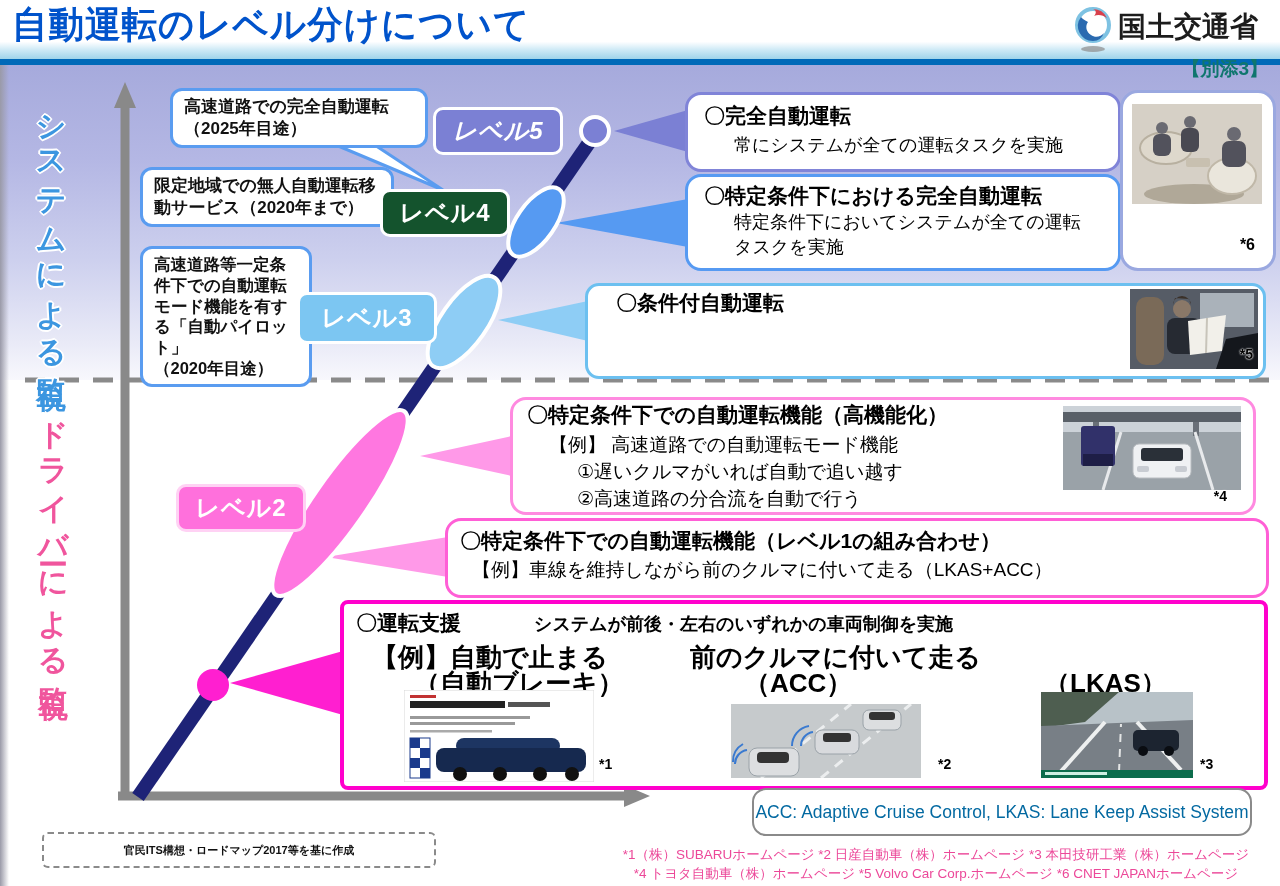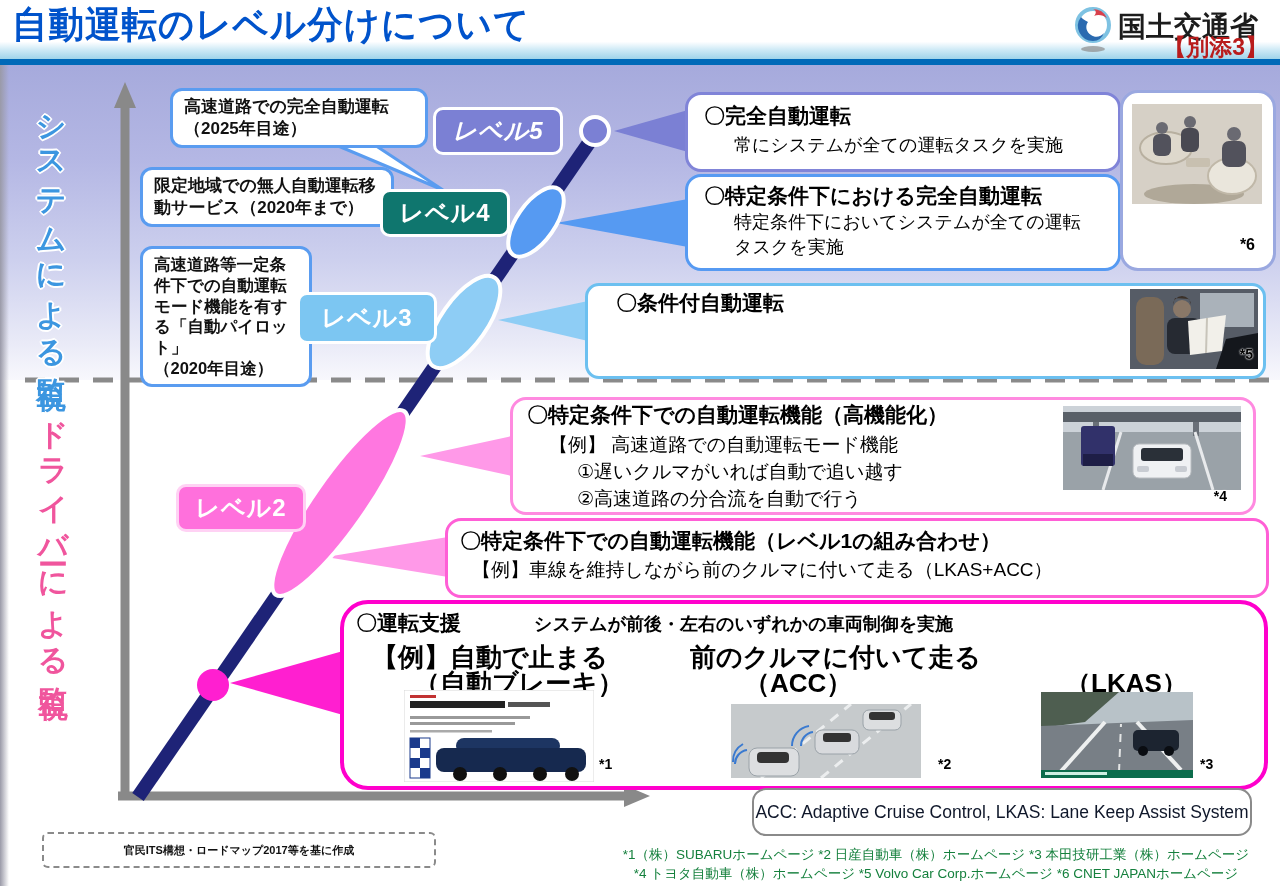--- a/index.html
+++ b/index.html
@@ -6,72 +6,72 @@
   .canvas{position:relative;width:1280px;height:886px;overflow:hidden;background:#fff;
           font-family:"Liberation Sans","DejaVu Sans",sans-serif;color:#111;}
   
   .hdr-title{position:absolute;left:12px;top:0px;font-size:37px;font-weight:900;color:#0053cb;
              letter-spacing:1px;transform:scaleX(.96);transform-origin:left;z-index:5;}
   .hdr-band{position:absolute;left:0;top:42px;width:1280px;height:17px;
             background:linear-gradient(180deg,#fdfeff 0%,#cfeaf6 45%,#9fd4ea 100%);z-index:2;}
   .hdr-rule{position:absolute;left:0;top:59px;width:1280px;height:6px;background:#0069b8;z-index:2;}
   .hdr-agency{position:absolute;left:1118px;top:8px;font-size:28px;font-weight:600;color:#1c1c1c;z-index:5;}
   .hdr-logo{position:absolute;left:1072px;top:5px;z-index:5;}
-  .hdr-attach{position:absolute;right:12px;top:32px;font-size:23px;font-weight:600;color:#b91c1c;z-index:6;}
+  .hdr-attach{position:absolute;right:12px;top:56px;font-size:19px;font-weight:600;color:#0f766e;z-index:6;}
   
   .zone-top{position:absolute;left:0;top:65px;width:1280px;height:315px;
             background:linear-gradient(180deg,#a6aadc 0%,#b4b7e4 30%,#cdd0ee 62%,#e9eaf7 88%,#f8f8fd 100%);z-index:0;}
   .edge-shade{position:absolute;left:0;top:65px;width:9px;height:821px;
               background:linear-gradient(90deg,#9a9aa8,rgba(255,255,255,0));z-index:1;}
   svg.overlay{position:absolute;left:0;top:0;z-index:1;}
   
   .vlabel{position:absolute;writing-mode:vertical-rl;text-orientation:mixed;font-weight:bold;
           font-size:30px;letter-spacing:3px;z-index:2;
           text-shadow:-2px 0 #fff,2px 0 #fff,0 -2px #fff,0 2px #fff,-1px -1px #fff,1px 1px #fff,-1px 1px #fff,1px -1px #fff;}
   .vlabel.sys{left:30px;top:94px;color:#3c96e0;}
   .vlabel.drv{left:32px;top:400px;color:#f0559d;}
   
   .lvl{position:absolute;display:flex;align-items:center;justify-content:center;border-radius:10px;
        border:3px solid #fff;color:#fff;font-weight:bold;font-size:24px;z-index:3;letter-spacing:1px;}
   .lvl.l5{left:433px;top:107px;width:124px;height:42px;background:#7b80d4;font-style:italic;}
-  .lvl.l4{left:380px;top:189px;width:124px;height:42px;background:#0f766e;}
+  .lvl.l4{left:380px;top:189px;width:124px;height:42px;background:#14532d;}
   .lvl.l3{left:297px;top:292px;width:134px;height:46px;background:#7cc6f2;}
   .lvl.l2{left:176px;top:484px;width:124px;height:42px;background:#ff70dc;border-color:#ffd2f4;}
   .lvl.l1{left:199px;top:724px;width:124px;height:42px;background:#ff22cc;border-color:#ffd2f4;}
   
   .callout{position:absolute;background:#fff;border:3px solid #5a9cf0;border-radius:12px;
            padding:5px 11px;font-size:17px;font-weight:600;line-height:1.3;color:#111;z-index:3;}
   .callout.c5{left:170px;top:88px;width:230px;}
   .callout.c4{left:140px;top:167px;width:226px;}
   .callout.c3{left:140px;top:246px;width:144px;font-size:16.5px;line-height:1.26;}
   .pre{white-space:pre-line;}
   
   .box{position:absolute;background:#fff;border-radius:16px;z-index:2;color:#000;}
   .box .ttl{position:absolute;font-size:21px;font-weight:bold;white-space:nowrap;}
   .box .bdy{position:absolute;font-size:18px;line-height:1.38;}
   .b5{left:685px;top:92px;width:430px;height:74px;border:3px solid #8084d8;}
   .b4{left:685px;top:174px;width:430px;height:91px;border:3px solid #569af2;}
   .imgbox6{left:1120px;top:90px;width:150px;height:175px;border:3px solid #9aa8e0;border-radius:18px;}
   .b3{left:585px;top:283px;width:675px;height:90px;border:3px solid #6cc0f0;border-radius:14px;}
   .b2a{left:510px;top:397px;width:740px;height:112px;border:3px solid #ff8ae0;}
   .b2b{left:445px;top:518px;width:818px;height:74px;border:3px solid #ff5fd6;}
-  .b1{left:340px;top:600px;width:920px;height:182px;border:4px solid #ff00cc;border-radius:28px;}
+  .b1{left:340px;top:600px;width:920px;height:182px;border:4px solid #ff00cc;border-radius:8px;}
   .ref{position:absolute;font-size:14px;font-weight:600;color:#000;z-index:4;
        text-shadow:0 0 2px #fff,0 0 2px #fff;}
   .ph{position:absolute;z-index:3;line-height:0;}
   .ex-l1{position:absolute;font-size:26px;font-weight:600;white-space:nowrap;}
   
   .accnote{position:absolute;left:752px;top:788px;width:496px;height:44px;border:2px solid #8a8a8a;
            border-radius:14px;background:#fff;display:flex;align-items:center;justify-content:center;
-           font-size:17.5px;color:#0f172a;z-index:3;}
+           font-size:17.5px;color:#0369a1;z-index:3;}
   .source{position:absolute;left:42px;top:832px;width:390px;height:32px;border:2px dashed #8a8a8a;
           border-radius:6px;background:#fff;display:flex;align-items:center;justify-content:center;
           font-size:11px;font-weight:bold;z-index:3;}
   .footnotes{position:absolute;left:600px;top:845px;width:672px;text-align:center;font-size:13.5px;
-             line-height:1.42;color:#15803d;z-index:3;}
+             line-height:1.42;color:#ec4899;z-index:3;}
 </style>
 </head>
 <body>
 
 <div class="canvas">
 
   <div class="zone-top"></div>
   <div class="edge-shade"></div>
 
   <div class="hdr-band"></div>
@@ -220,21 +220,21 @@
   </div>
 
   <div class="box b1">
     <div class="ttl" style="left:12px;top:5px;">〇運転支援</div>
     <div class="bdy" style="left:190px;top:8px;font-weight:600;">システムが前後・左右のいずれかの車両制御を実施</div>
 
     <div class="ex-l1" style="left:28px;top:36px;">【例】自動で止まる</div>
     <div class="ex-l1" style="left:70px;top:62px;">（自動ブレーキ）</div>
     <div class="ex-l1" style="left:346px;top:36px;">前のクルマに付いて走る</div>
     <div class="ex-l1" style="left:400px;top:62px;">（ACC）</div>
-    <div class="ex-l1" style="left:700px;top:62px;margin-left:21px;">（LKAS）</div>
+    <div class="ex-l1" style="left:700px;top:62px;">（LKAS）</div>
 
     <div class="ph" style="left:60px;top:86px;">
       <svg width="190" height="92" viewBox="0 0 190 92">
         <rect width="190" height="92" fill="#ffffff" stroke="#d8d8d8" stroke-width="1"></rect>
         <rect x="6" y="5" width="26" height="3" fill="#c23333"></rect>
         <rect x="6" y="11" width="95" height="7" fill="#222"></rect>
           <rect x="104" y="12" width="42" height="5" fill="#555"></rect>
         <rect x="6" y="26" width="120" height="3" fill="#999"></rect>
           <rect x="6" y="32" width="105" height="3" fill="#999"></rect>
         <rect x="6" y="40" width="82" height="2.5" fill="#aaa"></rect>

